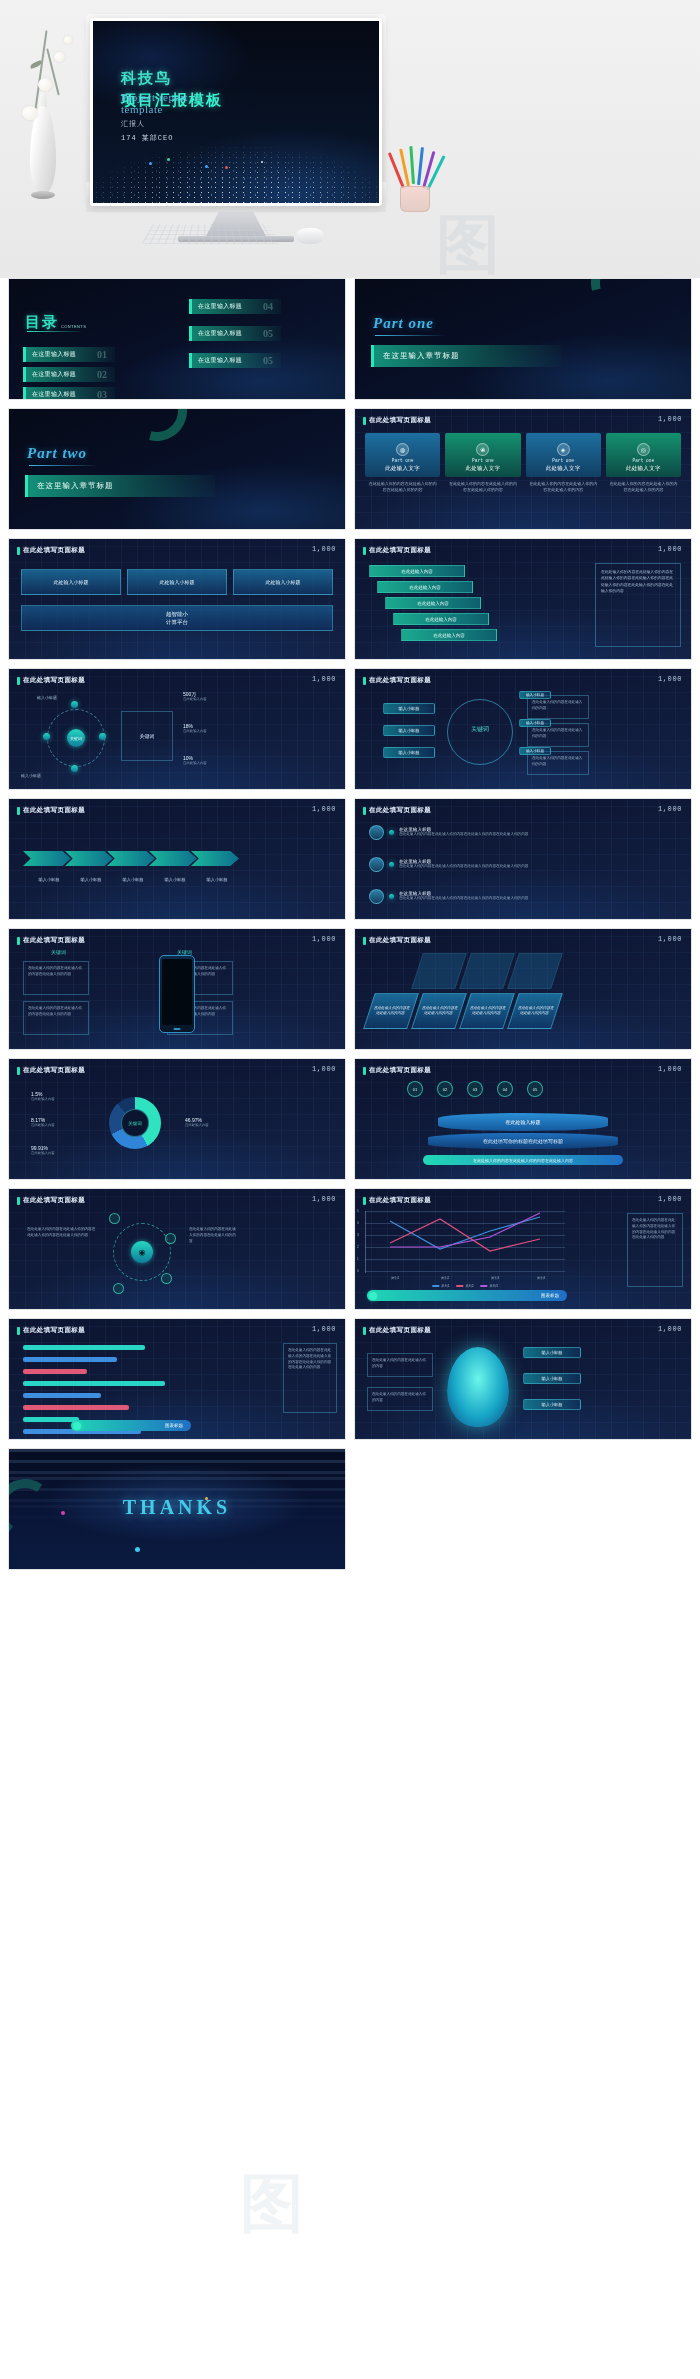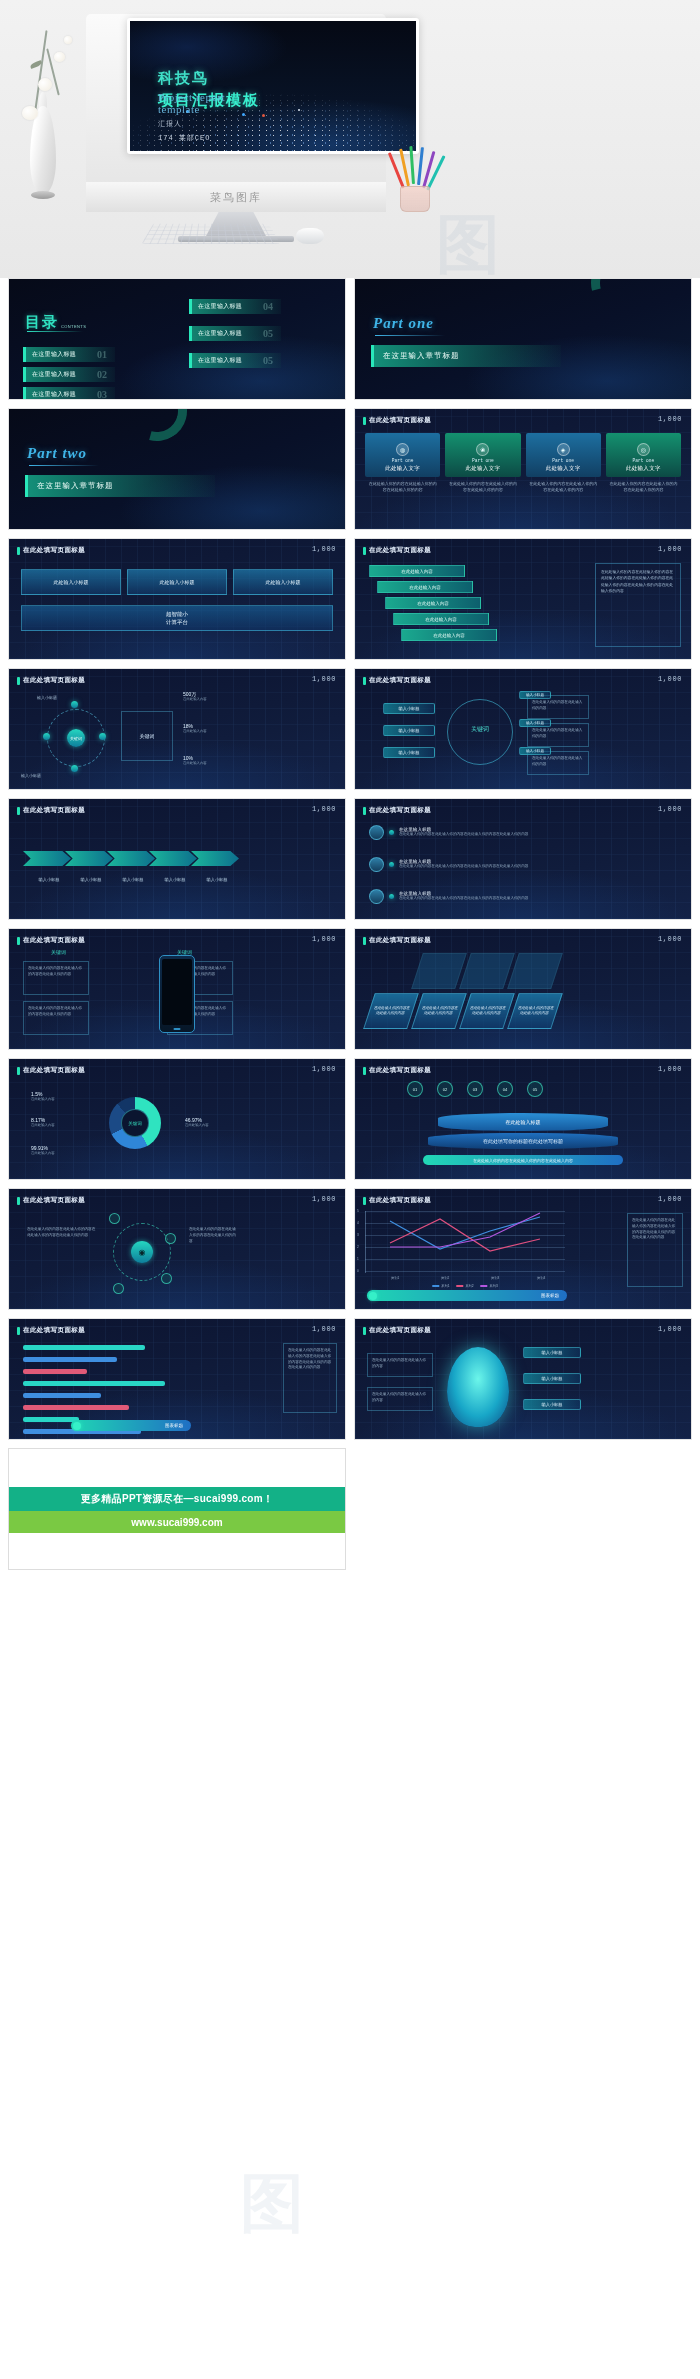--- a/index.html
+++ b/index.html
@@ -11,27 +11,26 @@
     position:relative;
   }
 
   
   .hero {
     position:relative; width:700px; height:278px;
     background:linear-gradient(180deg,#f2f2f2 0%,#ececec 60%,#e8e8e8 100%);
     overflow:hidden;
   }
   .hero-monitor {
-    position:absolute; left:90px; top:18px; width:292px; height:136px;
+    position:absolute; left:90px; top:18px; width:292px; height:188px;
     background:#05070f;
     border:3px solid #fff;
     border-radius:3px;
     overflow:hidden;
     box-shadow:0 1px 8px rgba(0,0,0,.18);
-    margin-left:37px;
   }
   .monitor-bezel {
     position:absolute; left:86px; top:14px; width:300px; height:198px;
     background:linear-gradient(180deg,#fbfbfb,#e3e3e3);
     border-radius:5px;
   }
   .monitor-chin {
     position:absolute; left:86px; top:182px; width:300px; height:30px;
     background:linear-gradient(180deg,#f7f7f7,#e0e0e0);
     display:flex; align-items:center; justify-content:center;
@@ -938,23 +937,27 @@
     <div style="position:absolute;left:92px;top:28px;width:62px;height:80px;border-radius:50% 50% 45% 45%/56% 56% 44% 44%;
                 background:radial-gradient(ellipse at 50% 40%,#6cf6ea,#18a7c8 55%,#0b4a86 100%);
                 box-shadow:0 0 18px rgba(60,220,230,.55);"></div>
     <div class="txtbox" style="left:12px;top:34px;width:66px;height:24px;">在此处输入你的内容在此处输入你的内容</div>
     <div class="txtbox" style="left:12px;top:68px;width:66px;height:24px;">在此处输入你的内容在此处输入你的内容</div>
     <div class="pill" style="left:168px;top:28px;width:58px;">输入小标题</div>
     <div class="pill" style="left:168px;top:54px;width:58px;">输入小标题</div>
     <div class="pill" style="left:168px;top:80px;width:58px;">输入小标题</div>
   </div>
 
-
-  <div class="slide" style="background:#fff;border-color:#ddd;">
-    <div class="promo">
-      <div class="promo-1">更多精品PPT资源尽在—sucai999.com！</div>
-      <div class="promo-2">www.sucai999.com</div>
-    </div>
-  </div>
+  <div class="slide">
+    <div class="thanks-bg"></div>
+    <div class="matrix"></div>
+    <div class="swoosh" style="left:-14px;top:30px;transform:rotate(-10deg);border-color:#14605c;border-right-color:transparent;border-bottom-color:transparent;"></div>
+    <div class="dot-accent" style="left:52px;top:62px;width:4px;height:4px;background:#d63fb0;"></div>
+    <div class="dot-accent" style="left:126px;top:98px;width:5px;height:5px;background:#3fc8f0;"></div>
+    <div class="dot-accent" style="left:196px;top:48px;width:3px;height:3px;background:#f0b83f;"></div>
+    <div class="wave"></div>
+    <div class="thanks-txt">THANKS</div>
+  </div>
+
 
 </div>
 
 <div class="wm-big" style="left:240px;top:2160px;">图</div>
 
 </body></html>

